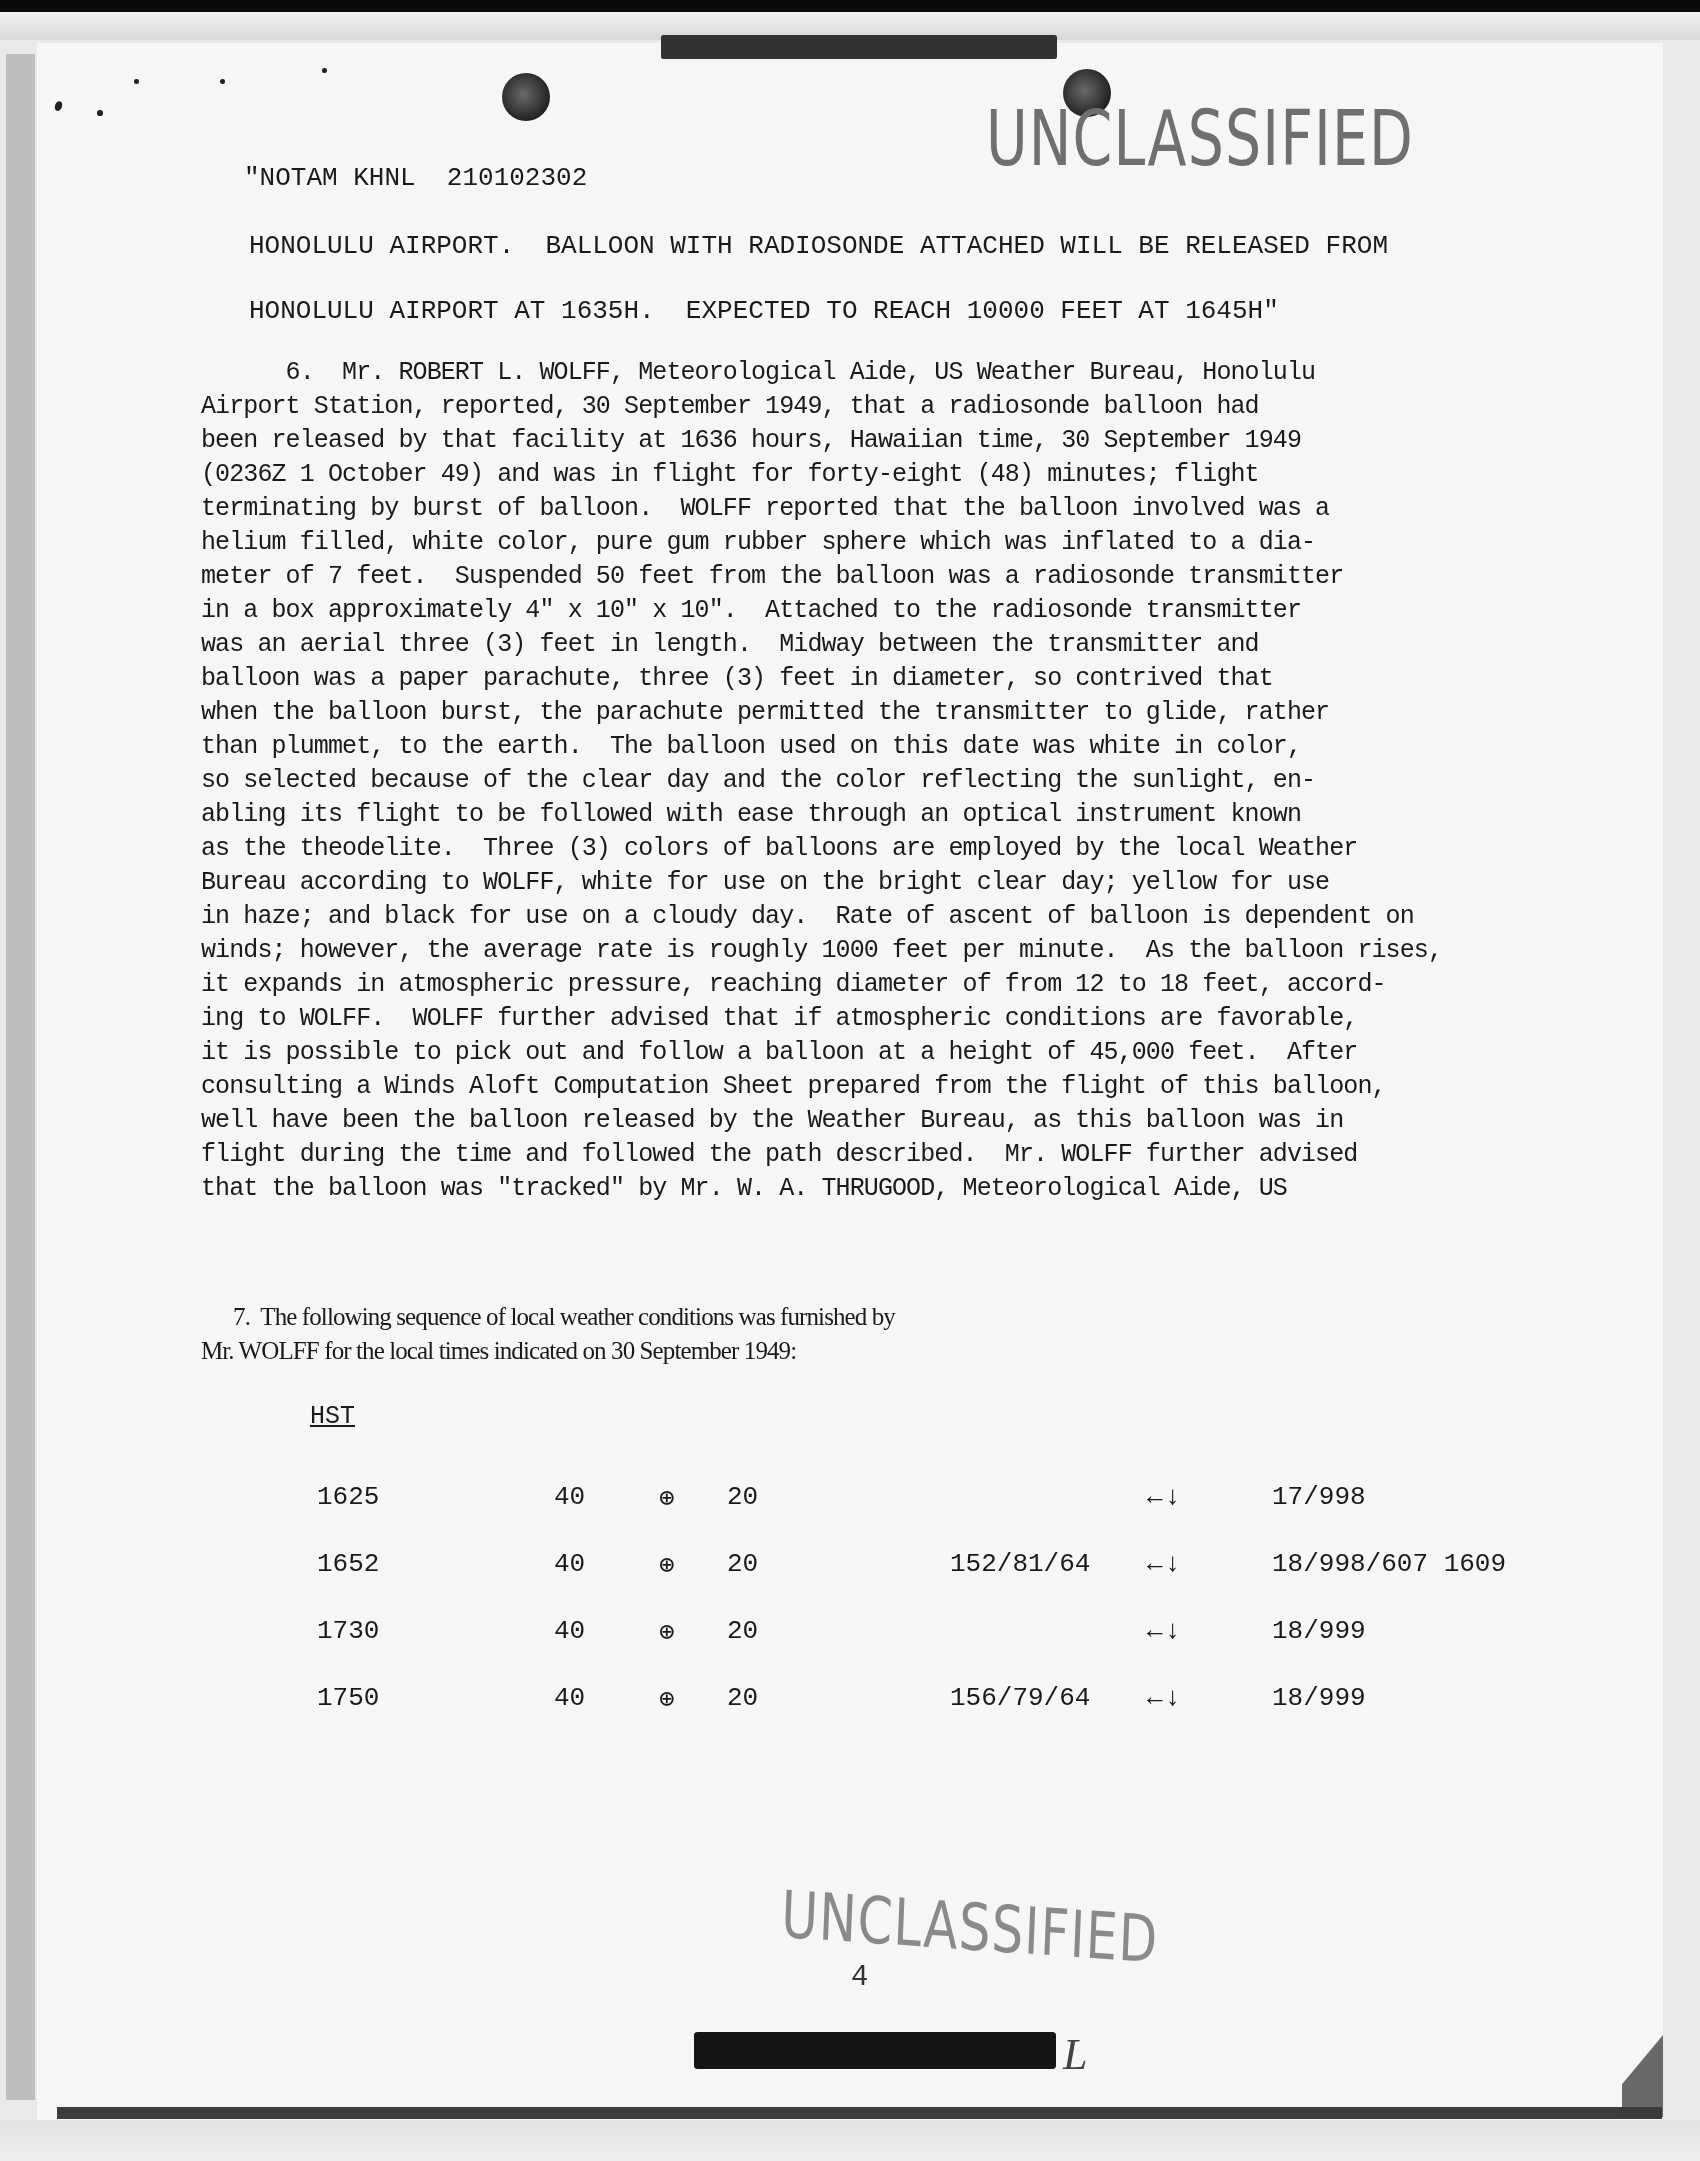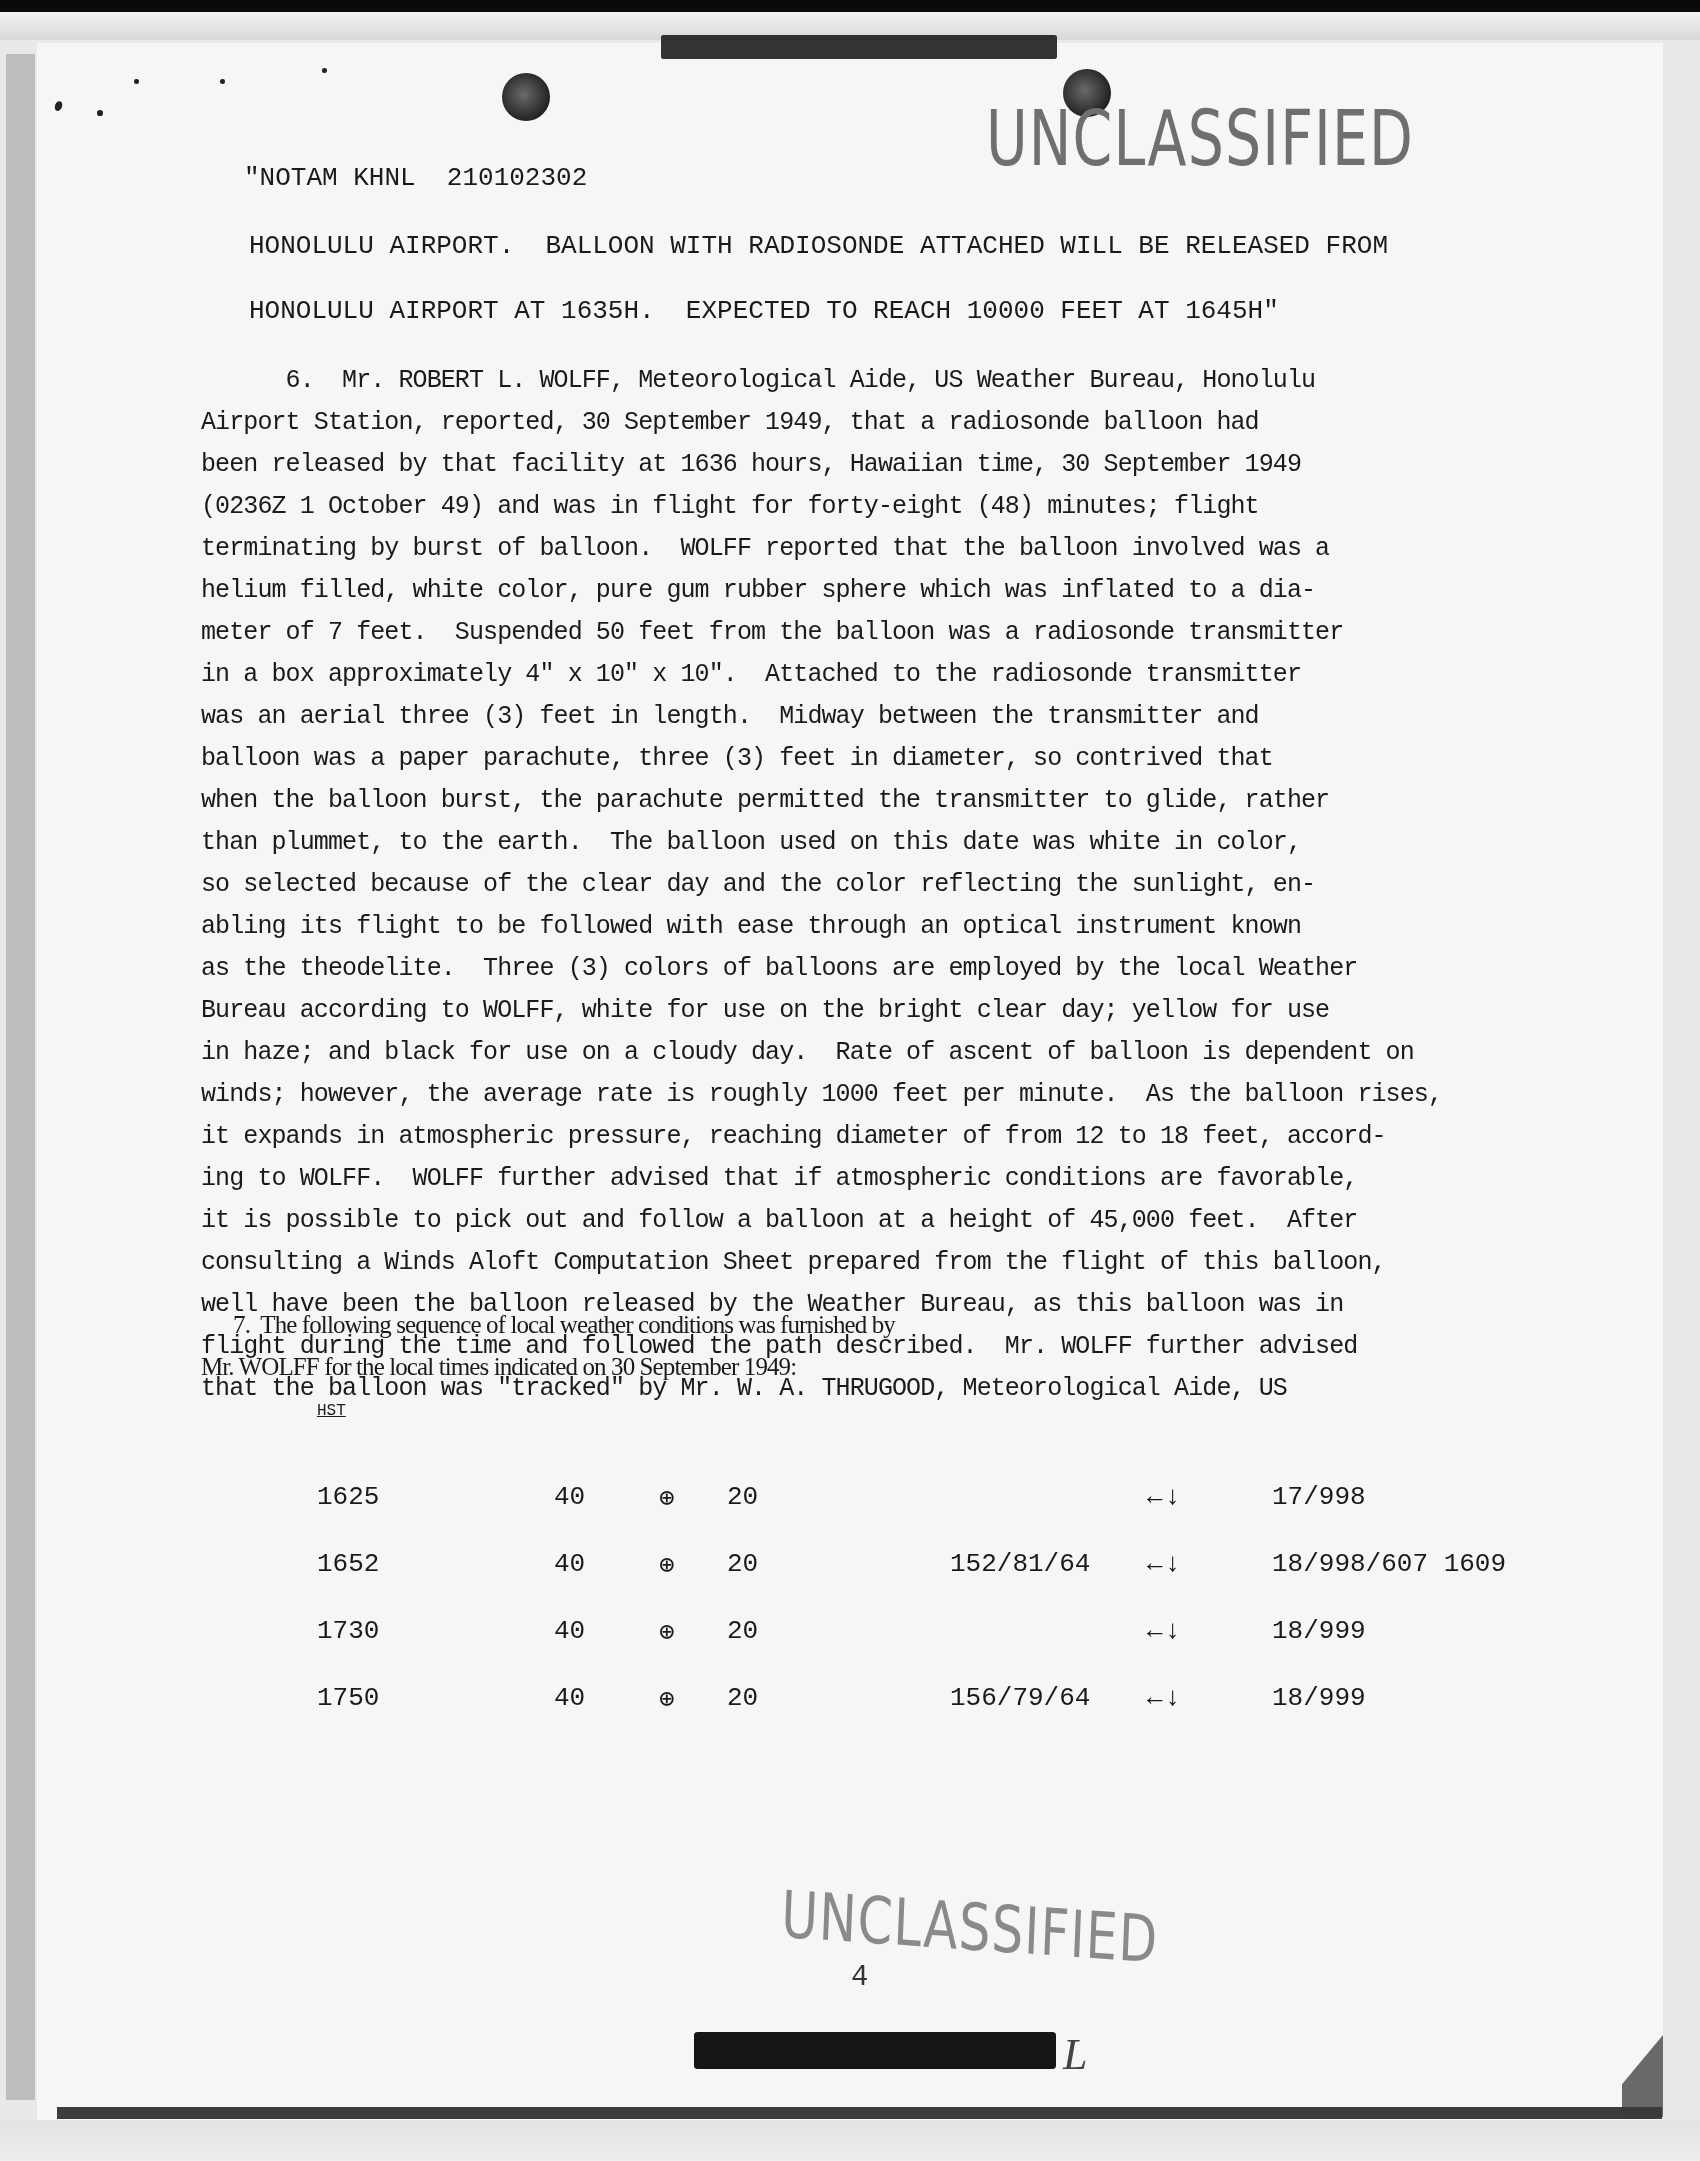--- a/index.html
+++ b/index.html
@@ -49,25 +49,25 @@
   .stamp-bottom { left:783px; top:1877px; font-size:50px; transform:scaleY(1.3) rotate(3deg); color:#8a8a8a; }
   .page-num { position:absolute; left:851px; top:1961px; font-size:29px; color:#333; font-family:"Liberation Mono",monospace; }
 
   .line { position:absolute; white-space:pre; font-size:26px; line-height:34px; letter-spacing:-0.8px; }
   .caps { font-size:26px; letter-spacing:0px; }
   .notam-hdr { left:244px; top:161px; }
   .notam-l1 { left:249px; top:229px; }
   .notam-l2 { left:249px; top:294px; }
 
   .para { position:absolute; left:201px; width:1396px; font-size:25px; line-height:34px; letter-spacing:-0.9px; }
-  .para .row { white-space:pre; height:34px;margin-top:8px; }
+  .para .row { white-space:pre; height:34px; }
   .p6 { top:356px; }
   .p7 { top:1300px;font-family:Liberation Serif, serif; }
 
-  .hst-label { position:absolute; left:317px; top:1402px; font-size:16px; text-decoration:underline; }
+  .hst-label { position:absolute; left:310px; top:1402px; font-size:25px; text-decoration:underline; }
   .wx-table { position:absolute; left:317px; top:1470px; font-size:26px; }
   .wx-row { position:relative; height:67px; }
   .wx-cell { position:absolute; top:0; white-space:pre;margin-top:12px; }
   .c-time { left:0; }
   .c-a { left:237px; }
   .c-b { left:342px; }
   .c-c { left:410px; }
   .c-d { left:633px; }
   .c-wind { left:830px; letter-spacing:2.3px; }
   .c-f { left:955px; }

